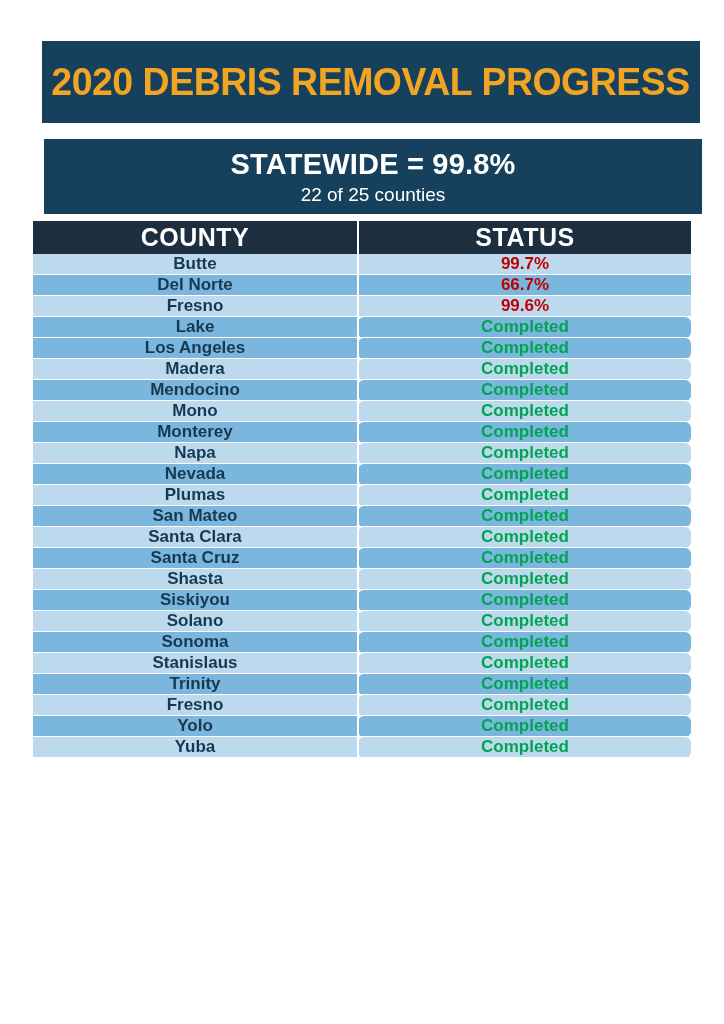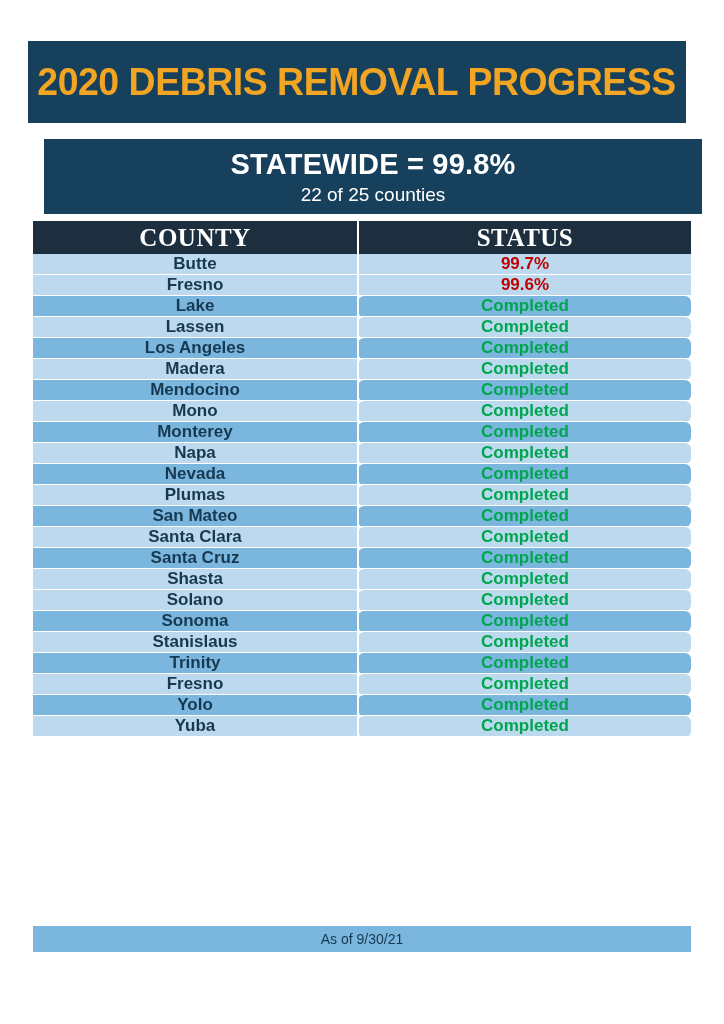--- a/index.html
+++ b/index.html
@@ -15,21 +15,21 @@
   }
   .page {
     position: relative;
     width: 724px;
     height: 1024px;
     background: #ffffff;
   }
   
   .title-banner {
     position: absolute;
-    left: 28px;
+    left: 42px;
     top: 41px;
     width: 658px;
     height: 82px;
     background: #17405c;
     display: flex;
     align-items: center;
     justify-content: center;
   }
   .title-text {
     color: #f2a423;
@@ -82,21 +82,20 @@
   .progress-table th {
     background: #1d2f3e;
     color: #ffffff;
     font-size: 25px;
     font-weight: bold;
     letter-spacing: 0.5px;
     height: 33px;
     padding: 0;
     text-align: center;
     border-right: 2px solid #ffffff;
-    font-family: Liberation Serif, serif;
   }
   .progress-table th:last-child { border-right: none; }
   .progress-table td {
     height: 15px;
     padding: 0;
     text-align: center;
     font-size: 17px;
     font-weight: bold;
     border-right: 2px solid #ffffff;
     border-bottom: 1px solid #ffffff;
@@ -146,32 +145,32 @@
         <tr>
           <th>COUNTY</th>
           <th>STATUS</th>
         </tr>
       </thead>
       <tbody>
           <tr class="row-a">
             <td class="county-cell">Butte</td>
             <td class="status-cell pending">99.7%</td>
           </tr>
+          <tr class="row-b">
+            <td class="county-cell">Del Norte</td>
+            <td class="status-cell pending">66.7%</td>
+          </tr>
           <tr class="row-a">
             <td class="county-cell">Fresno</td>
             <td class="status-cell pending">99.6%</td>
           </tr>
           <tr class="row-b">
             <td class="county-cell">Lake</td>
             <td class="status-cell completed">Completed</td>
           </tr>
-          <tr class="row-a">
-            <td class="county-cell">Lassen</td>
-            <td class="status-cell completed">Completed</td>
-          </tr>
           <tr class="row-b">
             <td class="county-cell">Los Angeles</td>
             <td class="status-cell completed">Completed</td>
           </tr>
           <tr class="row-a">
             <td class="county-cell">Madera</td>
             <td class="status-cell completed">Completed</td>
           </tr>
           <tr class="row-b">
             <td class="county-cell">Mendocino</td>
@@ -204,20 +203,24 @@
           <tr class="row-a">
             <td class="county-cell">Santa Clara</td>
             <td class="status-cell completed">Completed</td>
           </tr>
           <tr class="row-b">
             <td class="county-cell">Santa Cruz</td>
             <td class="status-cell completed">Completed</td>
           </tr>
           <tr class="row-a">
             <td class="county-cell">Shasta</td>
+            <td class="status-cell completed">Completed</td>
+          </tr>
+          <tr class="row-b">
+            <td class="county-cell">Siskiyou</td>
             <td class="status-cell completed">Completed</td>
           </tr>
           <tr class="row-a">
             <td class="county-cell">Solano</td>
             <td class="status-cell completed">Completed</td>
           </tr>
           <tr class="row-b">
             <td class="county-cell">Sonoma</td>
             <td class="status-cell completed">Completed</td>
           </tr>
@@ -238,15 +241,14 @@
             <td class="status-cell completed">Completed</td>
           </tr>
           <tr class="row-a">
             <td class="county-cell">Yuba</td>
             <td class="status-cell completed">Completed</td>
           </tr>
         </tbody>
     </table>
   </div>
 
-  <div class="footer">As of 9/30/21</div>
 
 </div>
 
 </body></html>

